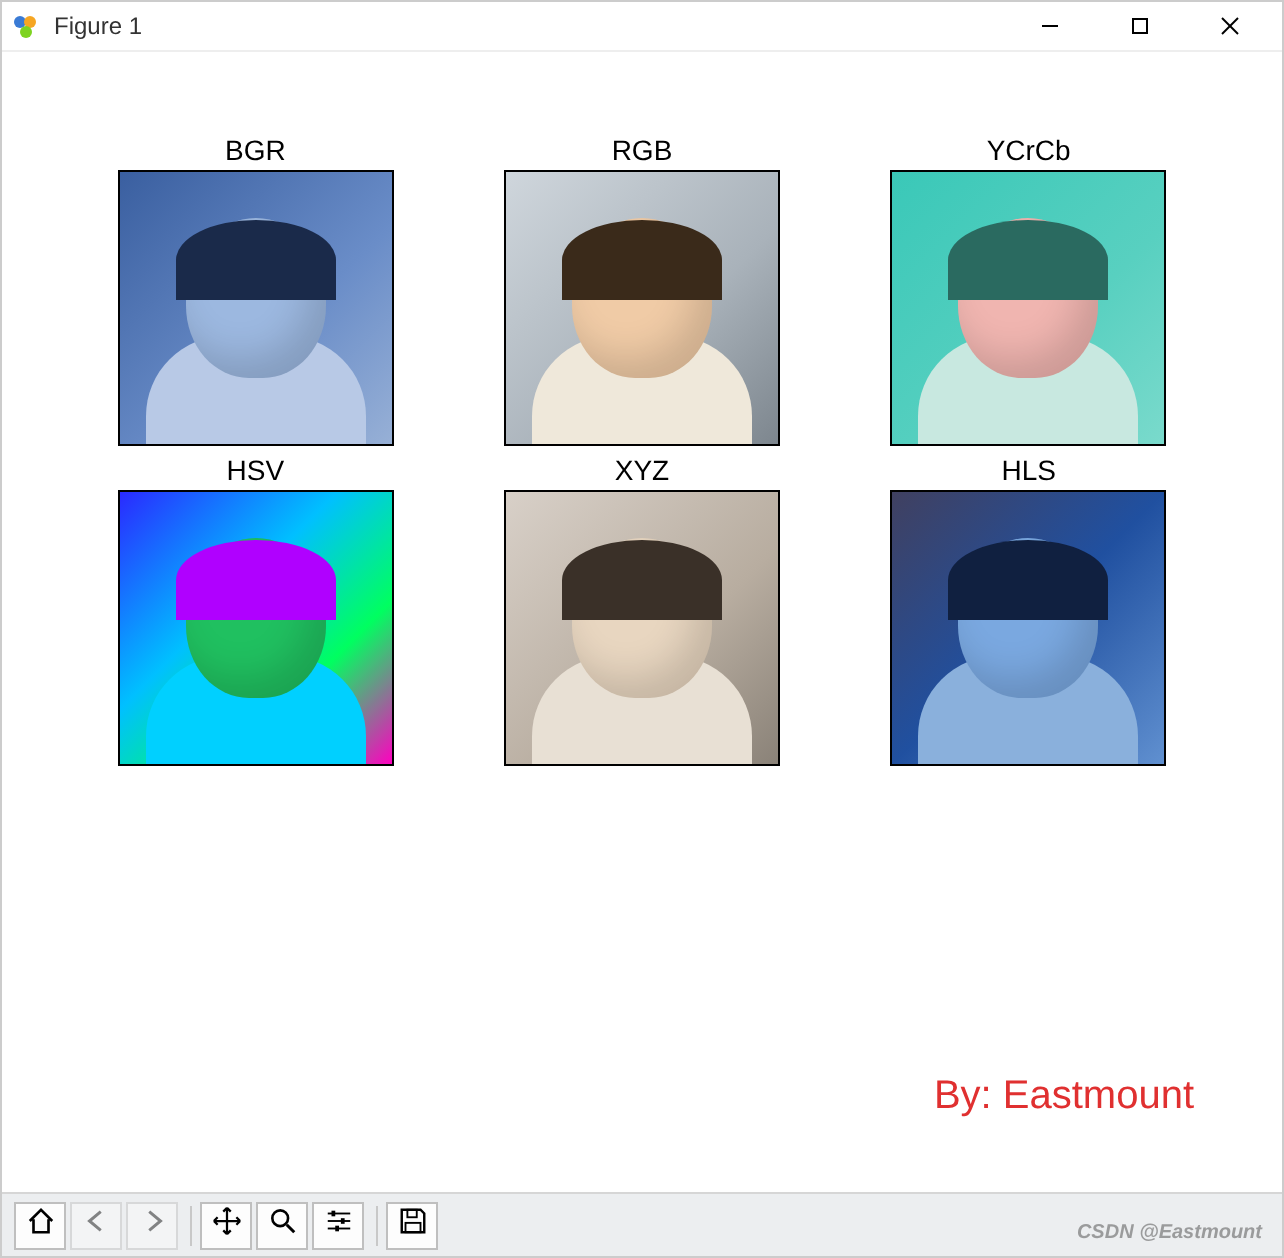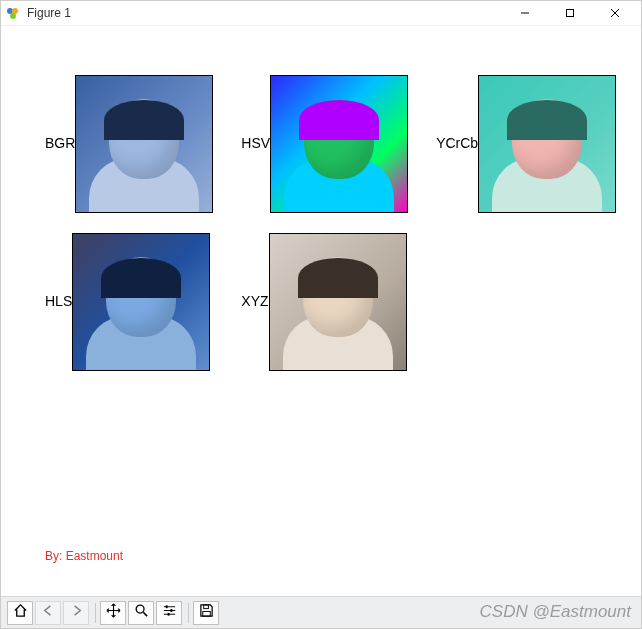--- a/index.html
+++ b/index.html
@@ -39,21 +39,21 @@
       background: #fff;
       padding: 36px 44px 8px;
     }
     .grid {
       display: grid;
       grid-template-columns: repeat(3, 1fr);
       grid-template-rows: repeat(3, 1fr);
       gap: 4px 28px;
       height: 470px;
     }
-    .cell { display: flex; flex-direction: row; align-items: center; }
+    .cell { display: flex; flex-direction: column; align-items: center; }
     .cell-title { font-size: 14px; color: #000; margin-bottom: 2px; }
     .imgbox {
       width: 138px; height: 138px; border: 1px solid #000;
       position: relative; overflow: hidden;
     }
     
     .face {
       position: absolute; inset: 0;
     }
     .face::before {
@@ -83,23 +83,22 @@
     .RGB   { --bg: linear-gradient(135deg,#cfd6dc,#a9b2ba 60%,#7d868e); --skin:#f0cba6; --hair:#3a2a1a; --cloth:#efe8da; }
     .GRAY  { --bg: linear-gradient(135deg,#cfcfcf,#a0a0a0 60%,#707070); --skin:#c8c8c8; --hair:#2a2a2a; --cloth:#dcdcdc; }
     .HSV   { --bg: linear-gradient(135deg,#2a2aff,#00c0ff 40%,#00ff60 70%,#ff00c0); --skin:#20c060; --hair:#b000ff; --cloth:#00d0ff; }
     .YCrCb { --bg: linear-gradient(135deg,#3ac8b8,#58d0c0 60%,#7adacc); --skin:#f0b5b0; --hair:#2a6a60; --cloth:#c8e8e0; }
     .HLS   { --bg: linear-gradient(135deg,#404060,#2050a0 50%,#6090d0); --skin:#7aa8e0; --hair:#102040; --cloth:#8ab0dc; }
     .XYZ   { --bg: linear-gradient(135deg,#d8d0c8,#b8ada0 60%,#8a8278); --skin:#e8d6c0; --hair:#3a3028; --cloth:#e8e0d4; }
     .LAB   { --bg: linear-gradient(135deg,#f0a0b0,#e88aa0 60%,#c86a90); --skin:#70c0c8; --hair:#b04a7a; --cloth:#e0a8ba; }
     .YUV   { --bg: linear-gradient(135deg,#e090a8,#d07a98 60%,#b05a88); --skin:#68c8b8; --hair:#a0406a; --cloth:#d898ac; }
 
     .suptitle {
-      text-align: left;
-      margin-top: 12px;
-      font-size: 12px;
+      text-align: right;
+      font-size: 20px;
       color: #e03030;
     }
 
     .toolbar {
       position: absolute; left: 0; right: 0; bottom: 0;
       height: 32px;
       background: #eceef0;
       border-top: 1px solid #d6d6d6;
       display: flex; align-items: center;
       padding: 0 6px;
@@ -111,22 +110,23 @@
       margin-right: 2px; cursor: pointer;
     }
     .tbtn.disabled { opacity: .45; cursor: default; }
     .tbsep {
       width: 1px; height: 20px; background: #c8c8c8; margin: 0 4px;
     }
     .toolbar svg { width: 15px; height: 15px; }
     .watermark {
       position: absolute; right: 10px; bottom: 6px;
       color: rgba(120,120,120,.7);
-      font-size: 17px; font-style: italic;
+      font-size: 10px; font-style: italic;
       pointer-events: none;
+      font-weight: bold;
     }
   </style>
 </head>
 <body>
 
 <div class="titlebar">
   <span class="app-icon">
     <svg viewBox="0 0 16 16">
         <circle cx="5" cy="6" r="3" fill="#3a7bd5"></circle>
         <circle cx="10" cy="6" r="3" fill="#f6a623"></circle>
@@ -159,46 +159,54 @@
 
     <div class="cell">
       <div class="cell-title">BGR</div>
       <div class="imgbox BGR">
           <div class="bg"></div>
           <div class="body"></div>
           <div class="face"></div>
         </div>
     </div>
     <div class="cell">
+      <div class="cell-title">RGB</div>
+      <div class="imgbox RGB">
+          <div class="bg"></div>
+          <div class="body"></div>
+          <div class="face"></div>
+        </div>
+    </div>
+    <div class="cell">
+      <div class="cell-title">YCrCb</div>
+      <div class="imgbox YCrCb">
+          <div class="bg"></div>
+          <div class="body"></div>
+          <div class="face"></div>
+        </div>
+    </div>
+    <div class="cell">
       <div class="cell-title">HSV</div>
       <div class="imgbox HSV">
           <div class="bg"></div>
           <div class="body"></div>
           <div class="face"></div>
         </div>
     </div>
     <div class="cell">
-      <div class="cell-title">YCrCb</div>
-      <div class="imgbox YCrCb">
+      <div class="cell-title">XYZ</div>
+      <div class="imgbox XYZ">
           <div class="bg"></div>
           <div class="body"></div>
           <div class="face"></div>
         </div>
     </div>
     <div class="cell">
       <div class="cell-title">HLS</div>
       <div class="imgbox HLS">
-          <div class="bg"></div>
-          <div class="body"></div>
-          <div class="face"></div>
-        </div>
-    </div>
-    <div class="cell">
-      <div class="cell-title">XYZ</div>
-      <div class="imgbox XYZ">
           <div class="bg"></div>
           <div class="body"></div>
           <div class="face"></div>
         </div>
     </div>
   </div>
   <div class="suptitle">By: Eastmount</div>
 </div>
 
 <div class="toolbar">

